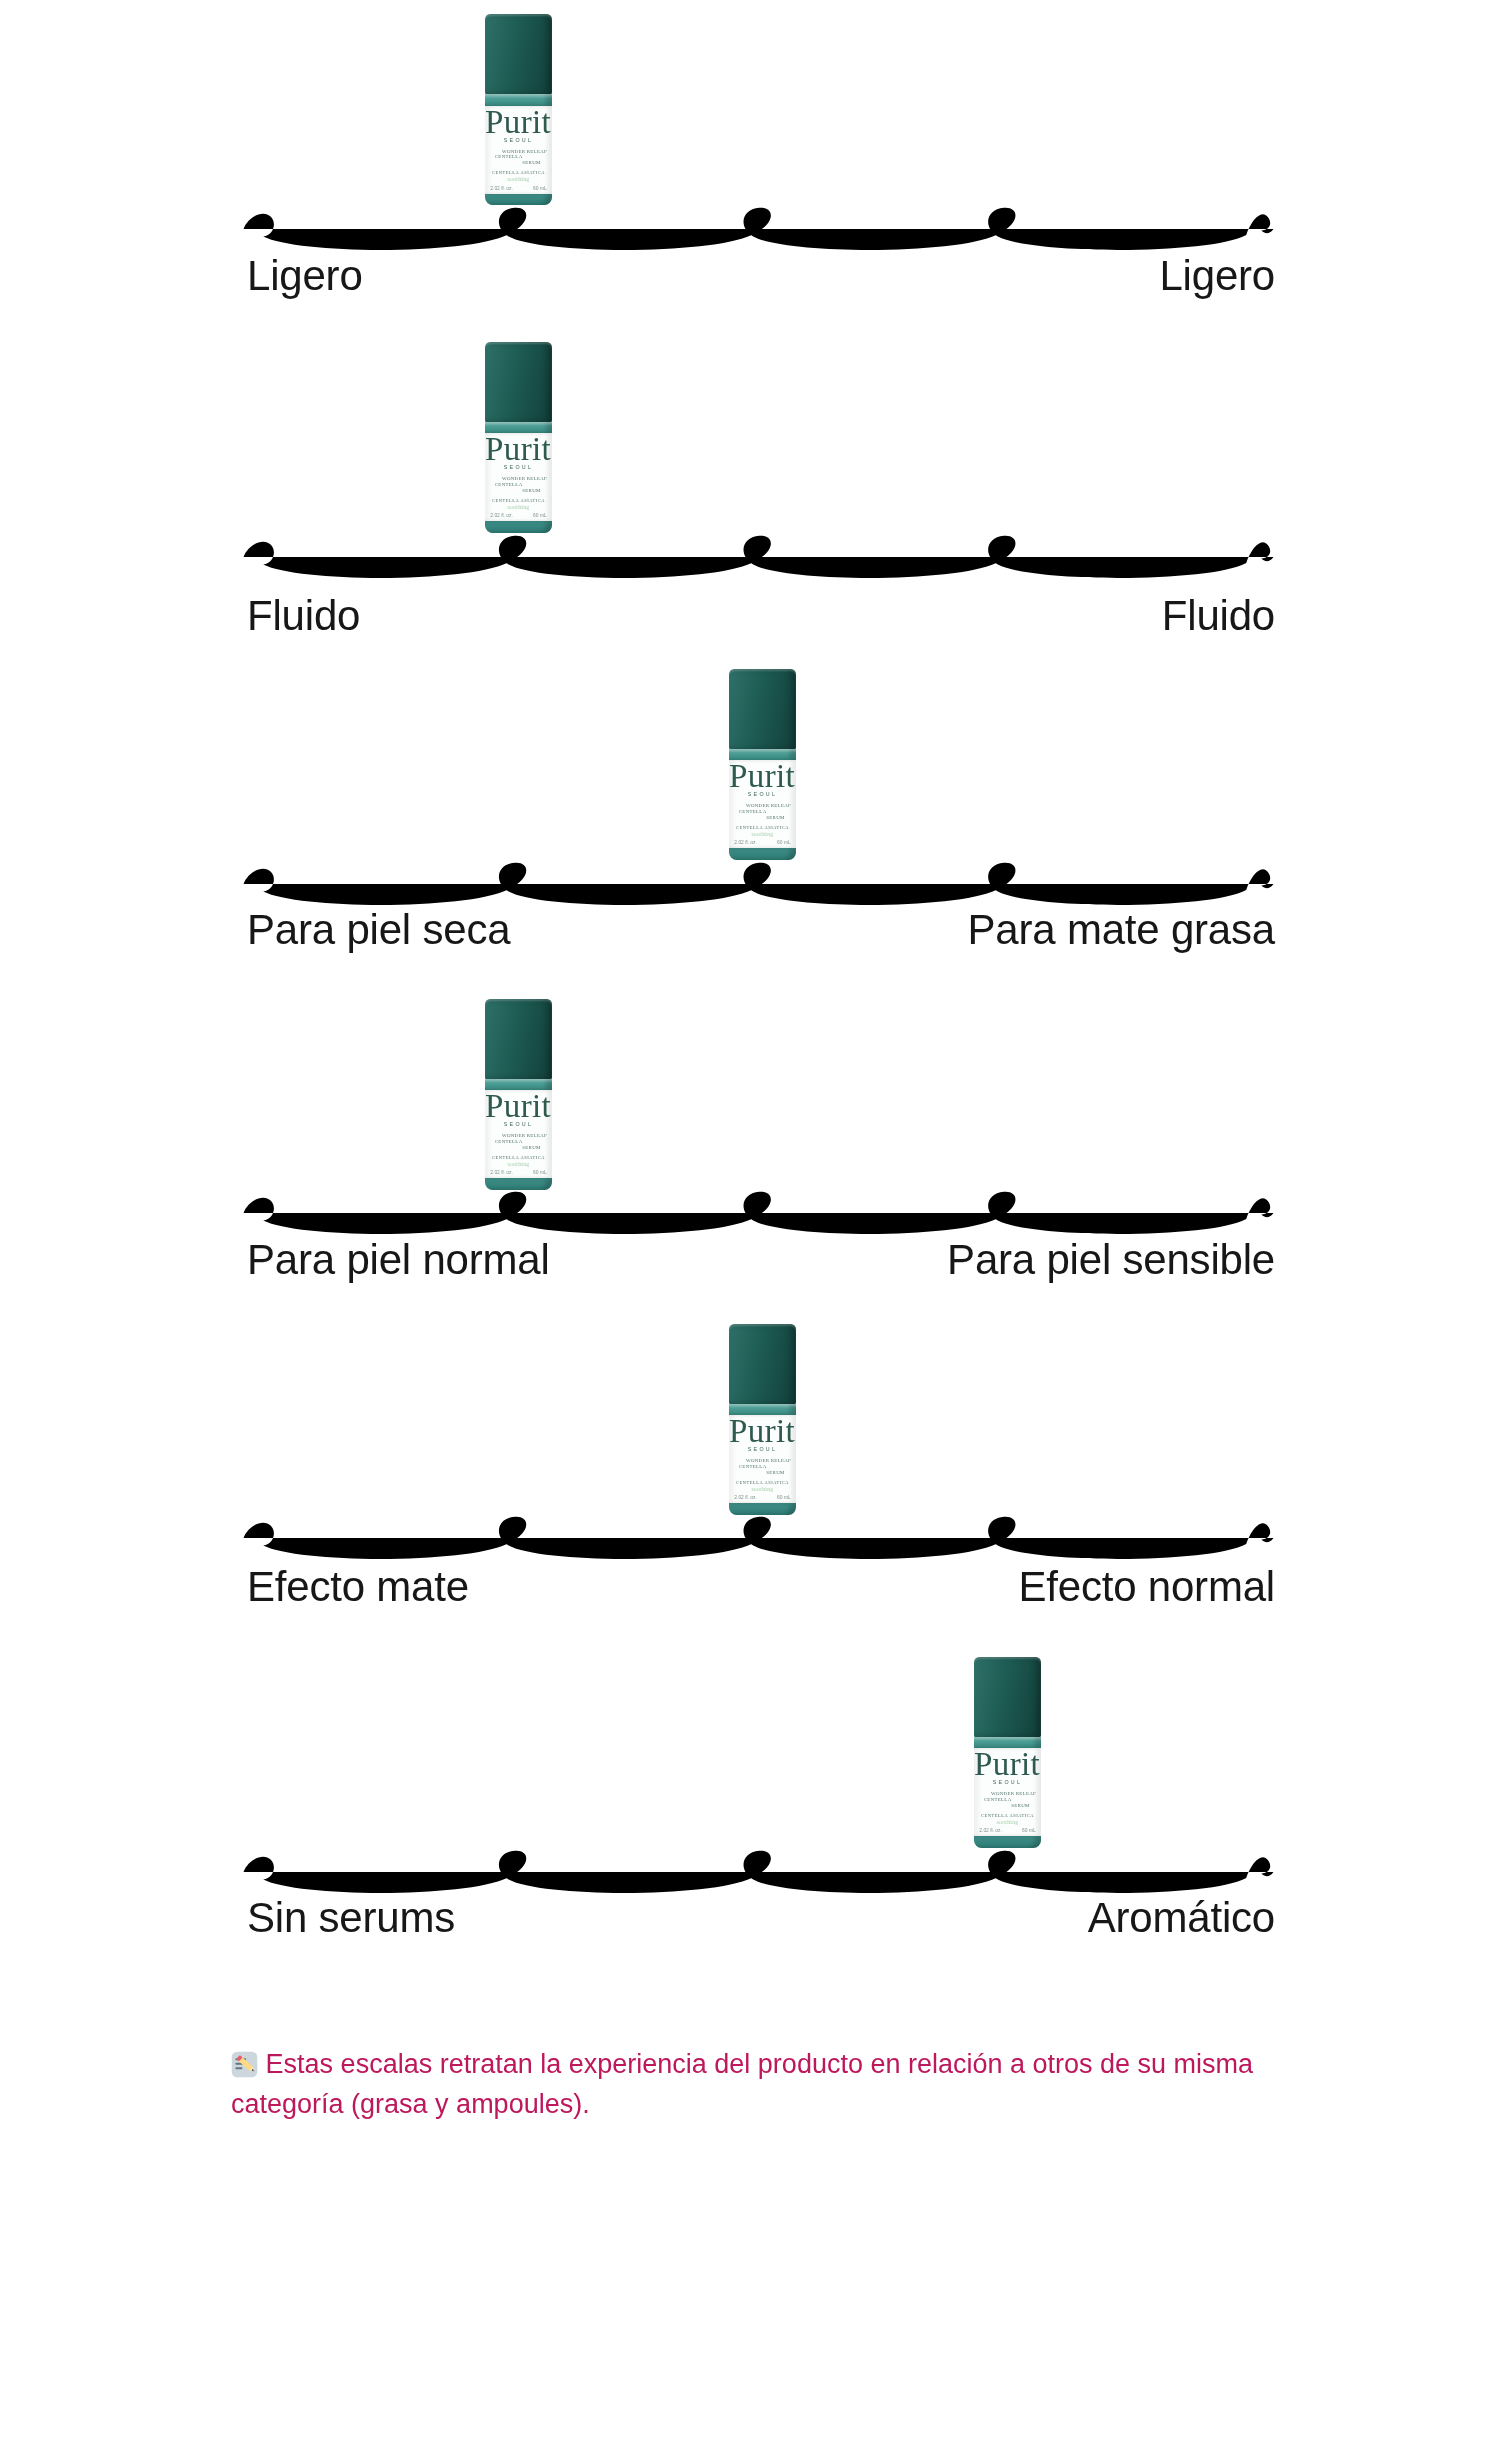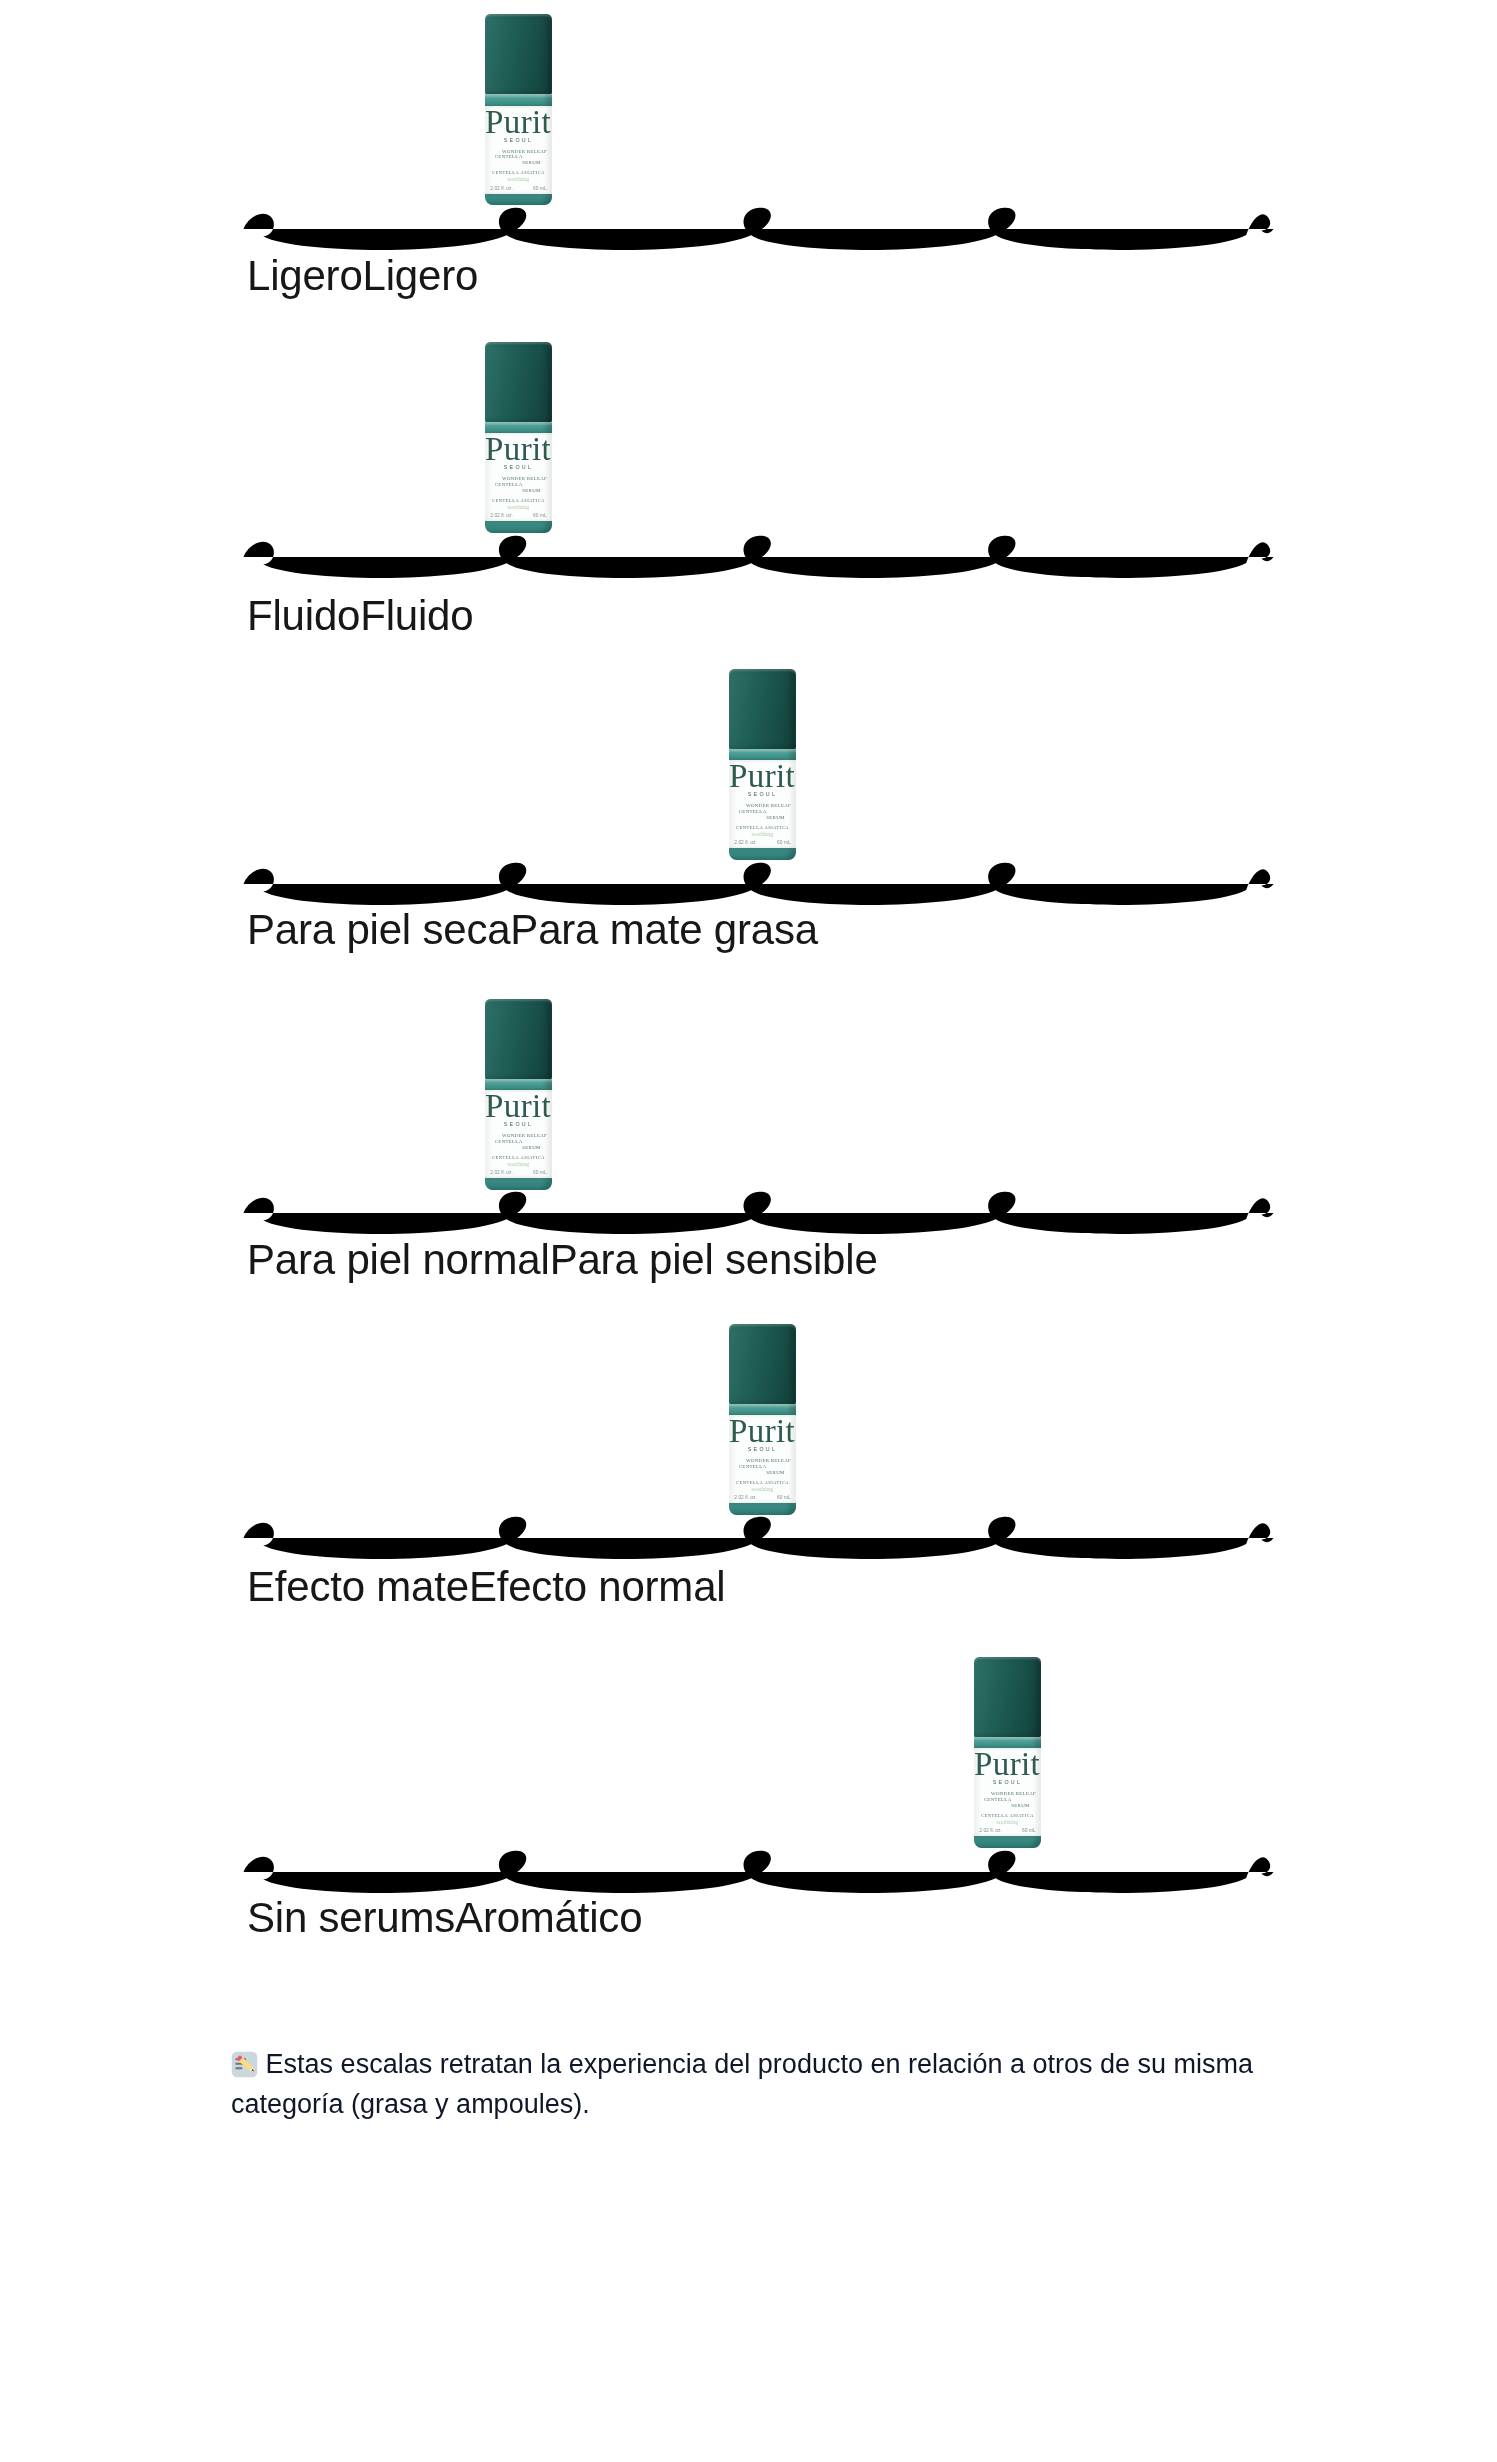--- a/index.html
+++ b/index.html
@@ -5,21 +5,21 @@
   html,body{margin:0;padding:0;background:#ffffff;}
   body{width:1497px;height:2462px;position:relative;overflow:hidden;
        font-family:"Liberation Sans",sans-serif;color:#161616;}
 
   .scale-row{position:absolute;left:0;width:1497px;}
 
   
   .squiggle{position:absolute;left:239px;width:1036px;height:52px;}
 
   
-  .labels{position:absolute;left:247px;right:222px;display:flex;justify-content:flex-start;
+  .labels{position:absolute;left:247px;right:222px;display:flex;justify-content:space-between;
           font-size:42px;line-height:1.05;letter-spacing:-0.2px;color:#171717;}
 
   
   .bottle{position:absolute;width:67px;height:191px;}
   .cap{height:80px;border-radius:5.3px 5.3px 1.5px 1.5px;
        background:linear-gradient(100deg,#2e7168 0%,#1d5b53 45%,#123f3a 100%);
        box-shadow:inset 0 2.3px 1.5px rgba(255,255,255,0.18), inset -4.5px 0 6px rgba(0,0,0,0.25);}
   .liquid{height:11.4px;
        background:linear-gradient(180deg,#a5d2cb 0%,#4d9f97 35%,#37897f 100%);
        box-shadow:inset -6px 0 4.5px rgba(0,0,0,0.18);}
@@ -35,21 +35,21 @@
   .t3{padding-left:26px;}
   .asiatica{margin-top:4.5px;font-size:4.5px;letter-spacing:0.5px;color:#4c7168;}
   .soothing{font-size:5.7px;color:#a4cda9;line-height:7.6px;}
   .volrow{position:absolute;bottom:3px;left:5.3px;right:5.3px;display:flex;justify-content:space-between;
        font-size:4.9px;color:#7d928c;}
   .bottomband{height:11.4px;border-radius:0 0 7.6px 7.6px;
        background:linear-gradient(180deg,#3f8f88 0%,#2c7a73 100%);
        box-shadow:inset -6px 0 4.5px rgba(0,0,0,0.18);}
 
   
-  .note{position:absolute;left:231px;top:2047px;width:1061px;font-size:27px;line-height:35px;color:#0f172a;}
+  .note{position:absolute;left:231px;top:2047px;width:1061px;font-size:27px;line-height:35px;color:#be185d;}
   .memo{display:inline-block;vertical-align:-4.5px;margin-right:7.6px;}
 </style>
 </head>
 <body>
 
 <svg width="0" height="0" style="position:absolute" aria-hidden="true">
   <symbol id="squiggle-sym" viewBox="0 0 1368 68">
     <path d="M 6 30 C 12 14 32 4 42 14 C 50 22 46 38 32 40
              C 80 64 300 64 354 38 C 388 22 384 0 364 2 C 340 4 336 28 356 40
              C 400 64 623 64 677 38 C 711 22 707 0 687 2 C 663 4 659 28 679 40

